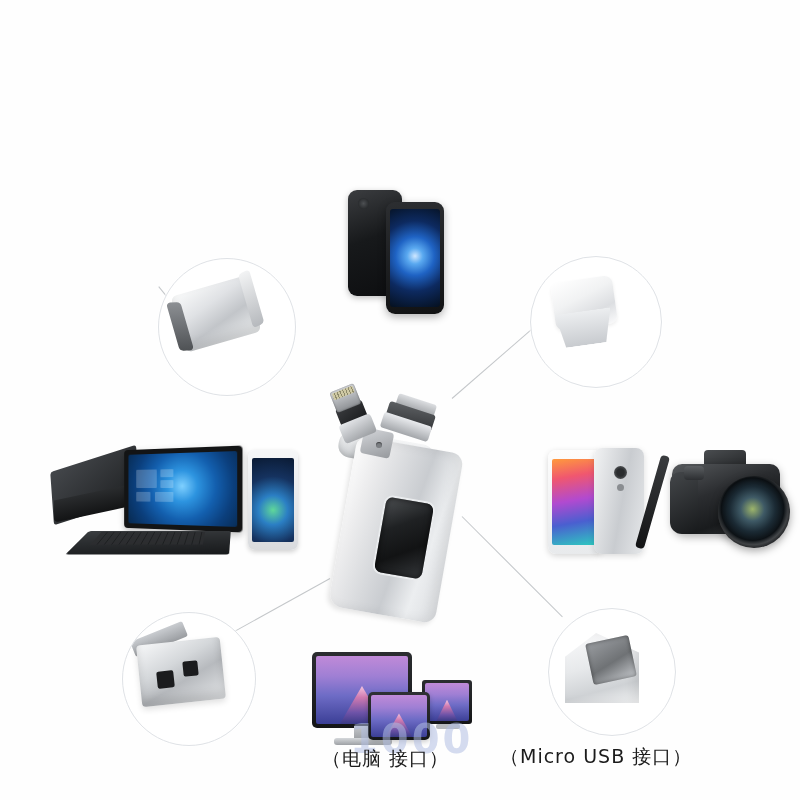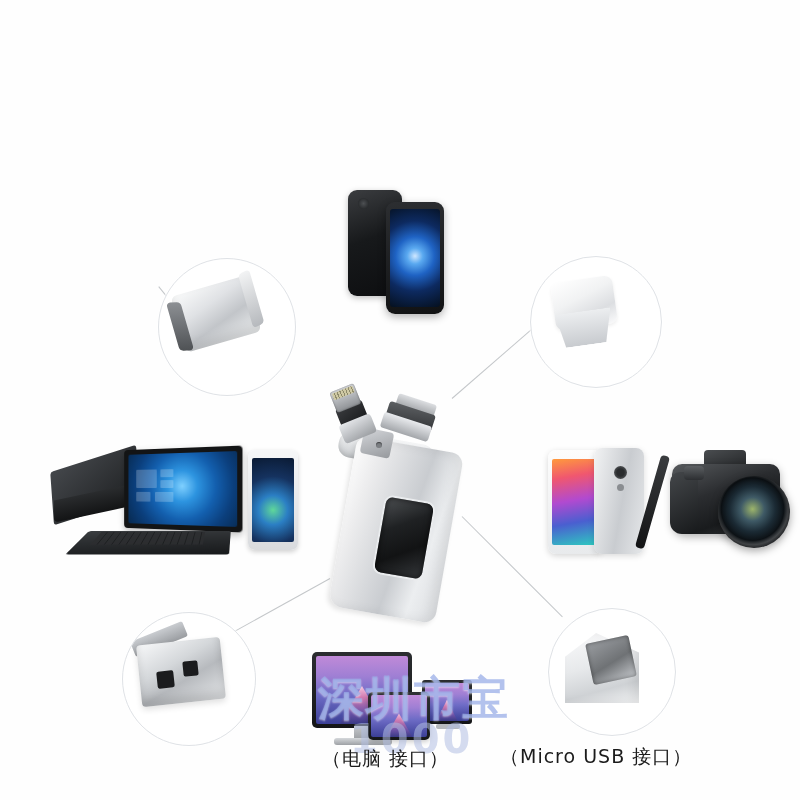--- a/index.html
+++ b/index.html
@@ -462,18 +462,17 @@
     </div>
 
     <div class="micro-plug">
       <div class="mp-a"></div>
       <div class="mp-b"></div>
       <div class="mp-c"></div>
     </div>
   </div>
 
   <div class="wm-num">1000</div>
-  <div class="wm-main">深圳市宝</div>
 
   <div class="label" style="left:322px;top:746px;">（电脑 接口）</div>
   <div class="label" style="left:500px;top:744px;">（Micro USB 接口）</div>
 
 </div>
 
 </body></html>

